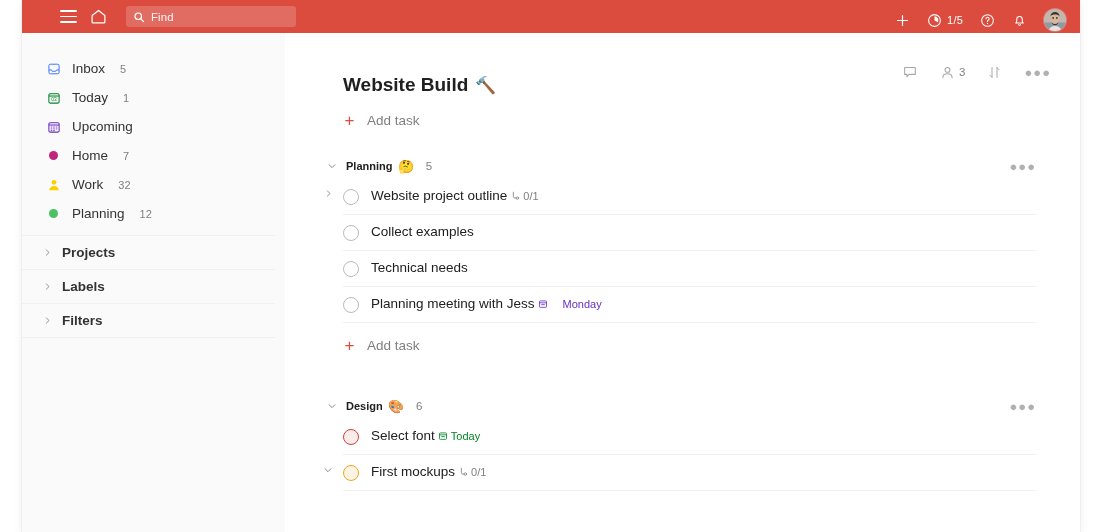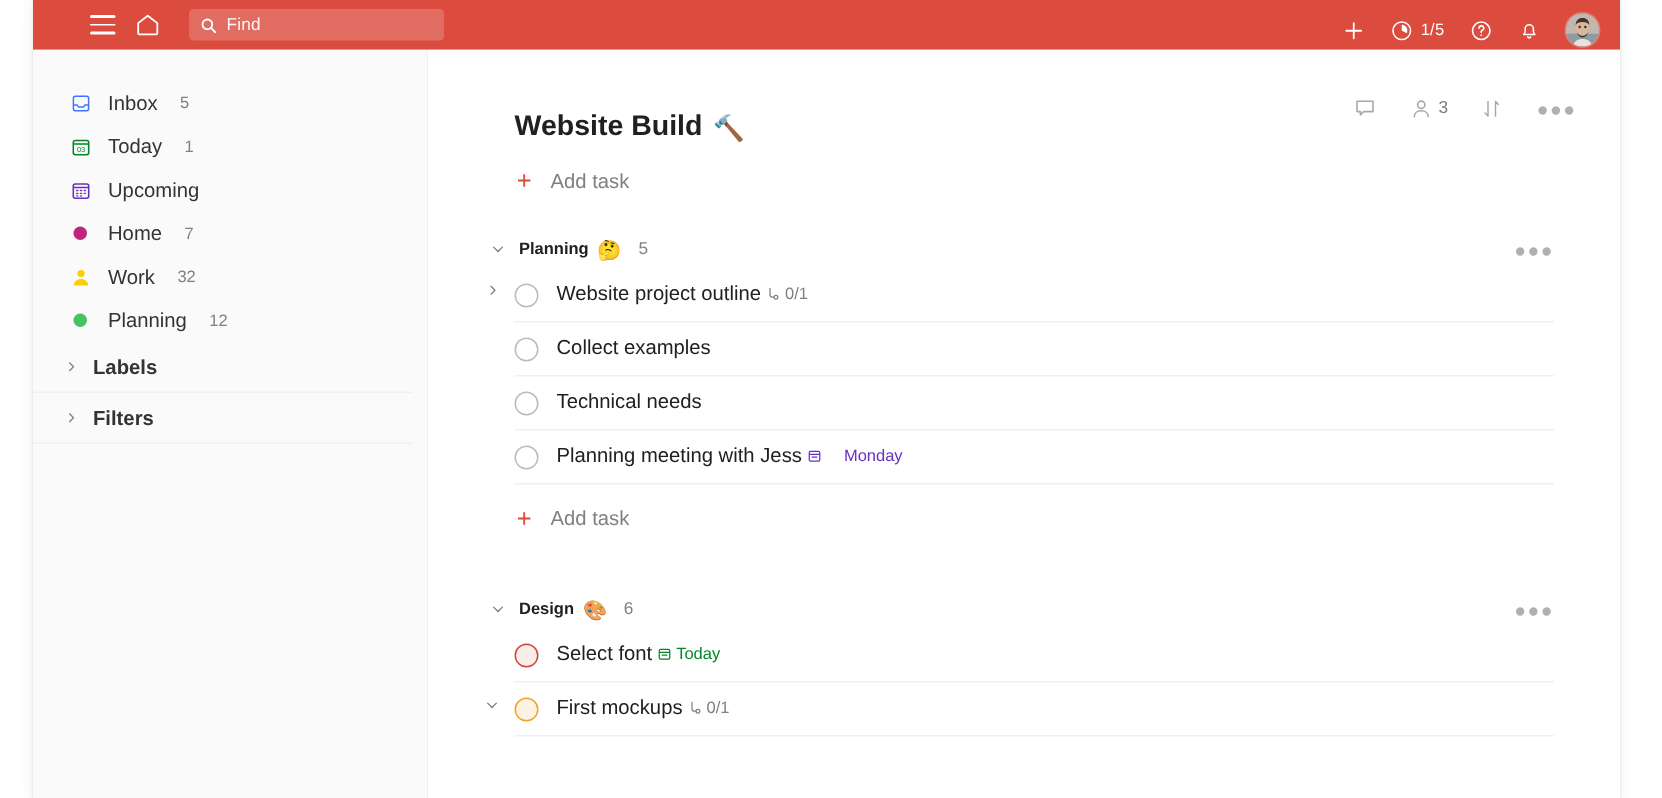--- a/index.html
+++ b/index.html
@@ -312,20 +312,28 @@
       </div>
 
       <div class="nav-item">
         <span class="nav-ico">
           <span class="dot" style="background:#4ac162"></span>
         </span>
         <span class="nav-label">Planning</span>
         <span class="nav-count">12</span>
       </div>
 
+      <div class="section-row first">
+        <span class="chev">
+          <svg width="9" height="9" viewBox="0 0 24 24" fill="none" stroke="#808080" stroke-width="2.3" stroke-linecap="round" stroke-linejoin="round">
+              <path d="M9 5l7 7-7 7"></path>
+            </svg>
+        </span>
+        <span>Projects</span>
+      </div>
       <div class="section-row">
         <span class="chev">
           <svg width="9" height="9" viewBox="0 0 24 24" fill="none" stroke="#808080" stroke-width="2.3" stroke-linecap="round" stroke-linejoin="round">
               <path d="M9 5l7 7-7 7"></path>
             </svg>
         </span>
         <span>Labels</span>
       </div>
       <div class="section-row">
         <span class="chev">

